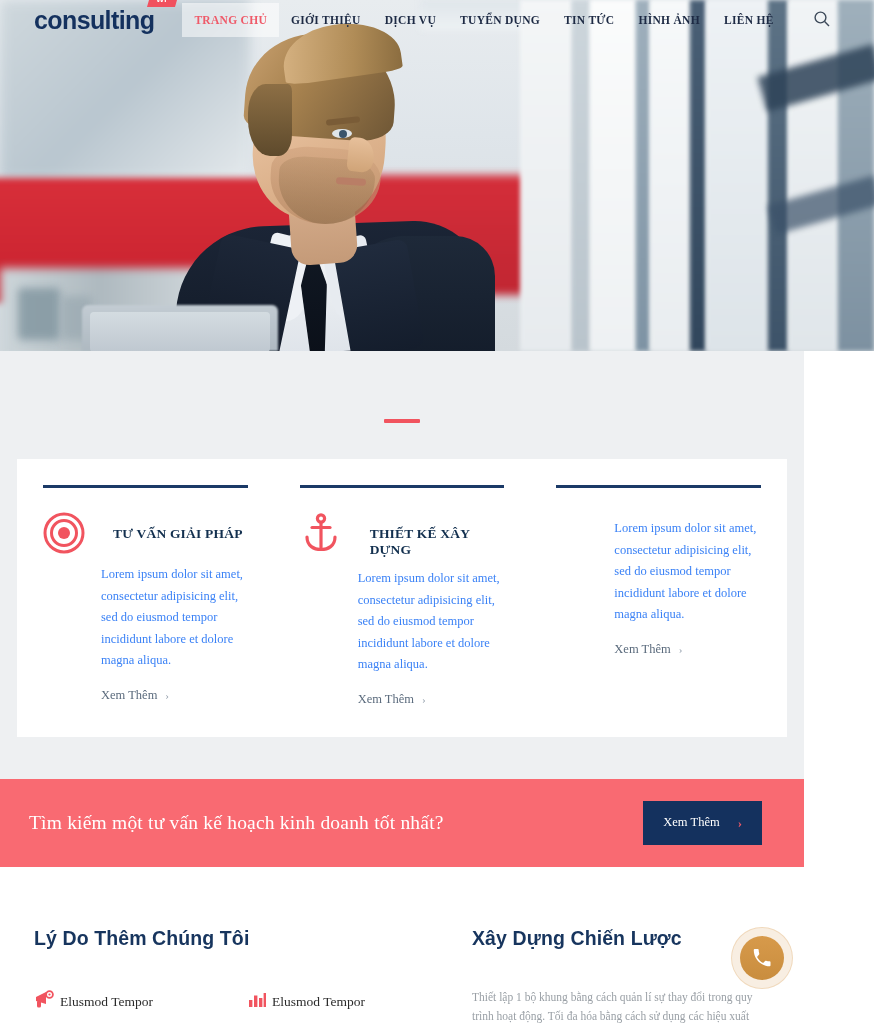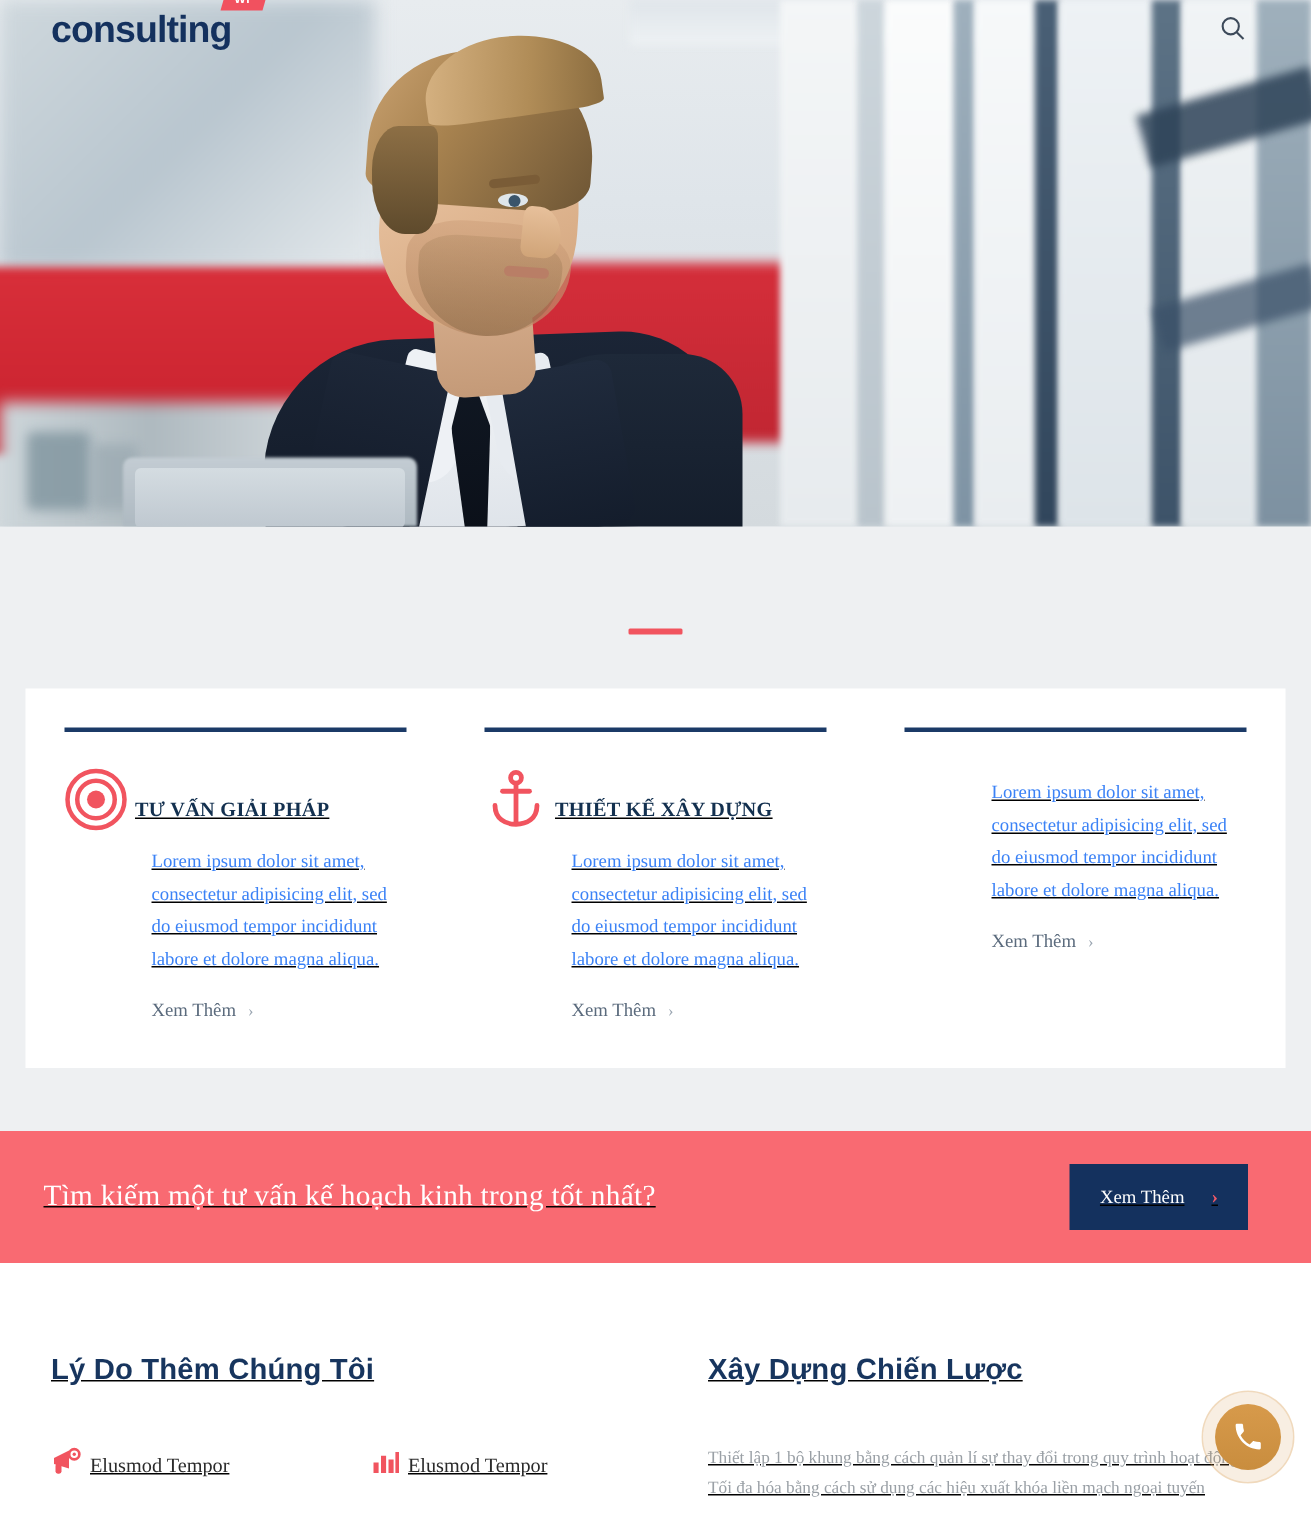--- a/index.html
+++ b/index.html
@@ -3,21 +3,21 @@
 <meta charset="utf-8">
 <style>
   * { box-sizing: border-box; margin: 0; padding: 0; }
   html, body {
     width: 874px;
     height: 1024px;
     overflow: hidden;
     font-family: "Liberation Serif", "DejaVu Serif", serif;
     background: #ffffff;
   }
-  .page { position: relative; width: 874px; height: 1024px; text-decoration: underline; }
+  .page { position: relative; width: 804px; height: 1024px; }
 
   
   .hero {
     position: relative;
     width: 874px;
     height: 351px;
     overflow: hidden;
     background: #d9dfe4;
   }
   .hero-photo { position: absolute; inset: 0; }
@@ -260,21 +260,21 @@
   }
   .cards {
     margin: 36px 17px 0 17px;
     background: #ffffff;
     display: flex;
     padding: 26px 0 30px 0;
   }
   .card { flex: 1; padding: 0 26px; position: relative; }
   .card + .card { }
   .card-rule { height: 3px; background: #1b3a67; margin-bottom: 30px; }
-  .card-head { display: flex; align-items: center; gap: 5px; }
+  .card-head { display: flex; align-items: flex-start; gap: 28px; }
   .card-icon { width: 42px; height: 42px; flex: 0 0 42px; margin-top: -6px; }
   .card-title {
     font-family: "Liberation Serif", serif;
     font-weight: bold;
     font-size: 13.5px;
     color: #13304f;
     letter-spacing: .2px;
     padding-top: 8px;
   }
   .card-body {
@@ -423,20 +423,29 @@
       <div class="laptop"></div>
       <div class="laptop-in"></div>
     </div>
 
     <div class="header">
       <div class="logo-wrap">
         <div class="logo-text">consulting</div>
         <div class="logo-badge"><span>WP</span></div>
       </div>
 
+      <div class="nav">
+        <div class="nav-item active">TRANG CHỦ</div>
+        <div class="nav-item">GIỚI THIỆU</div>
+        <div class="nav-item">DỊCH VỤ</div>
+        <div class="nav-item">TUYỂN DỤNG</div>
+        <div class="nav-item">TIN TỨC</div>
+        <div class="nav-item">HÌNH ẢNH</div>
+        <div class="nav-item">LIÊN HỆ</div>
+      </div>
 
       <div class="search-btn">
         <svg width="20" height="20" viewBox="0 0 20 20" fill="none">
           <circle cx="8.5" cy="8.5" r="5.4" stroke="#3d4a5a" stroke-width="1.4"></circle>
           <line x1="12.6" y1="12.6" x2="17" y2="17" stroke="#3d4a5a" stroke-width="1.4"></line>
         </svg>
       </div>
     </div>
   </div>
 
@@ -490,21 +499,21 @@
         <div class="card-link">
           <span>Xem Thêm</span>
           <span class="chev">›</span>
         </div>
       </div>
 
     </div>
   </div>
 
   <div class="cta">
-    <div class="cta-text">Tìm kiếm một tư vấn kế hoạch kinh trong tốt nhất?</div>
+    <div class="cta-text">Tìm kiếm một tư vấn kế hoạch kinh doanh tốt nhất?</div>
     <div class="cta-btn">
       <span>Xem Thêm</span>
       <span class="chev2">›</span>
     </div>
   </div>
 
   <div class="lower">
 
     <div class="col-left">
       <div class="h2">Lý Do Thêm Chúng Tôi</div>

